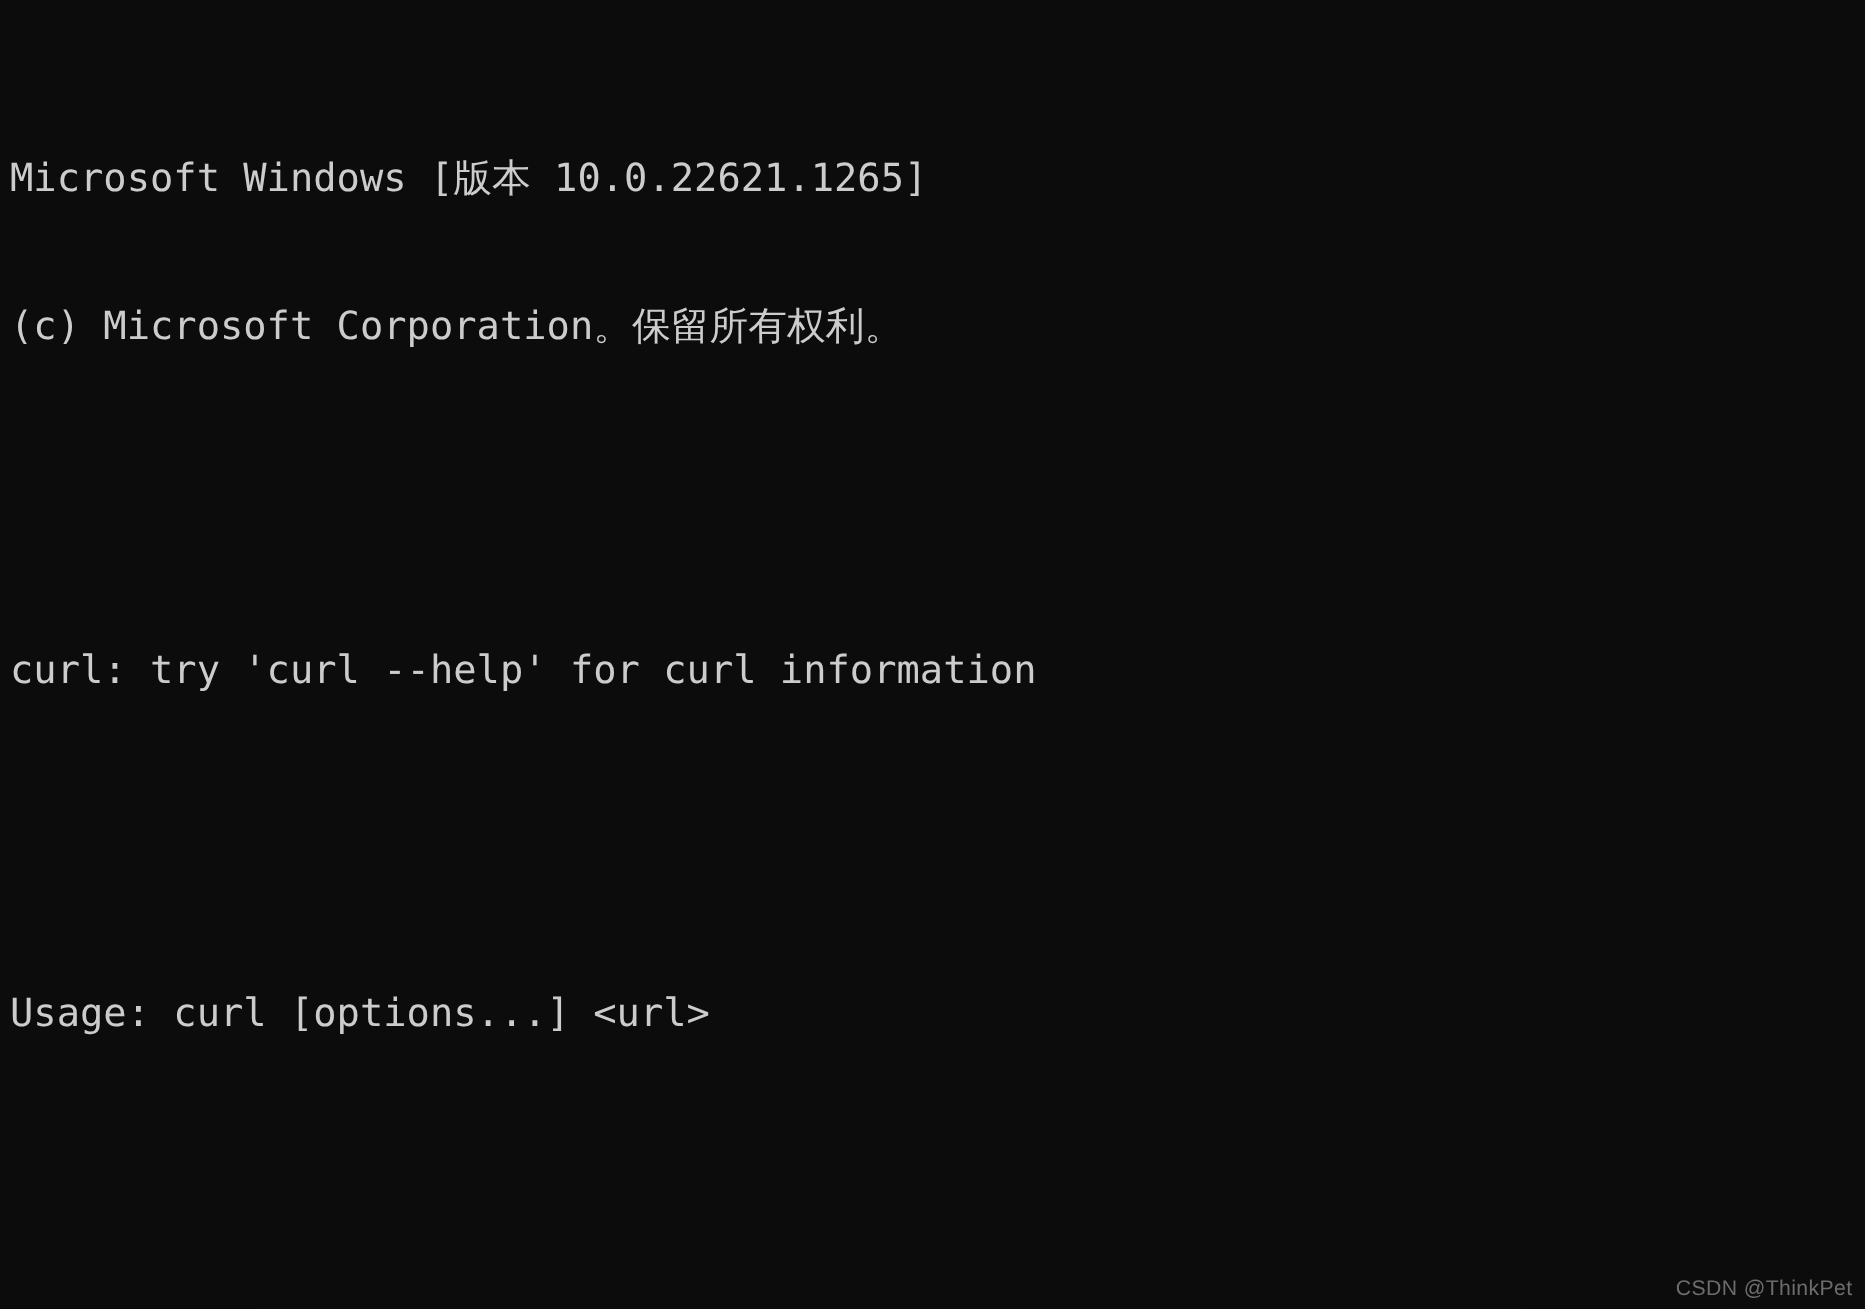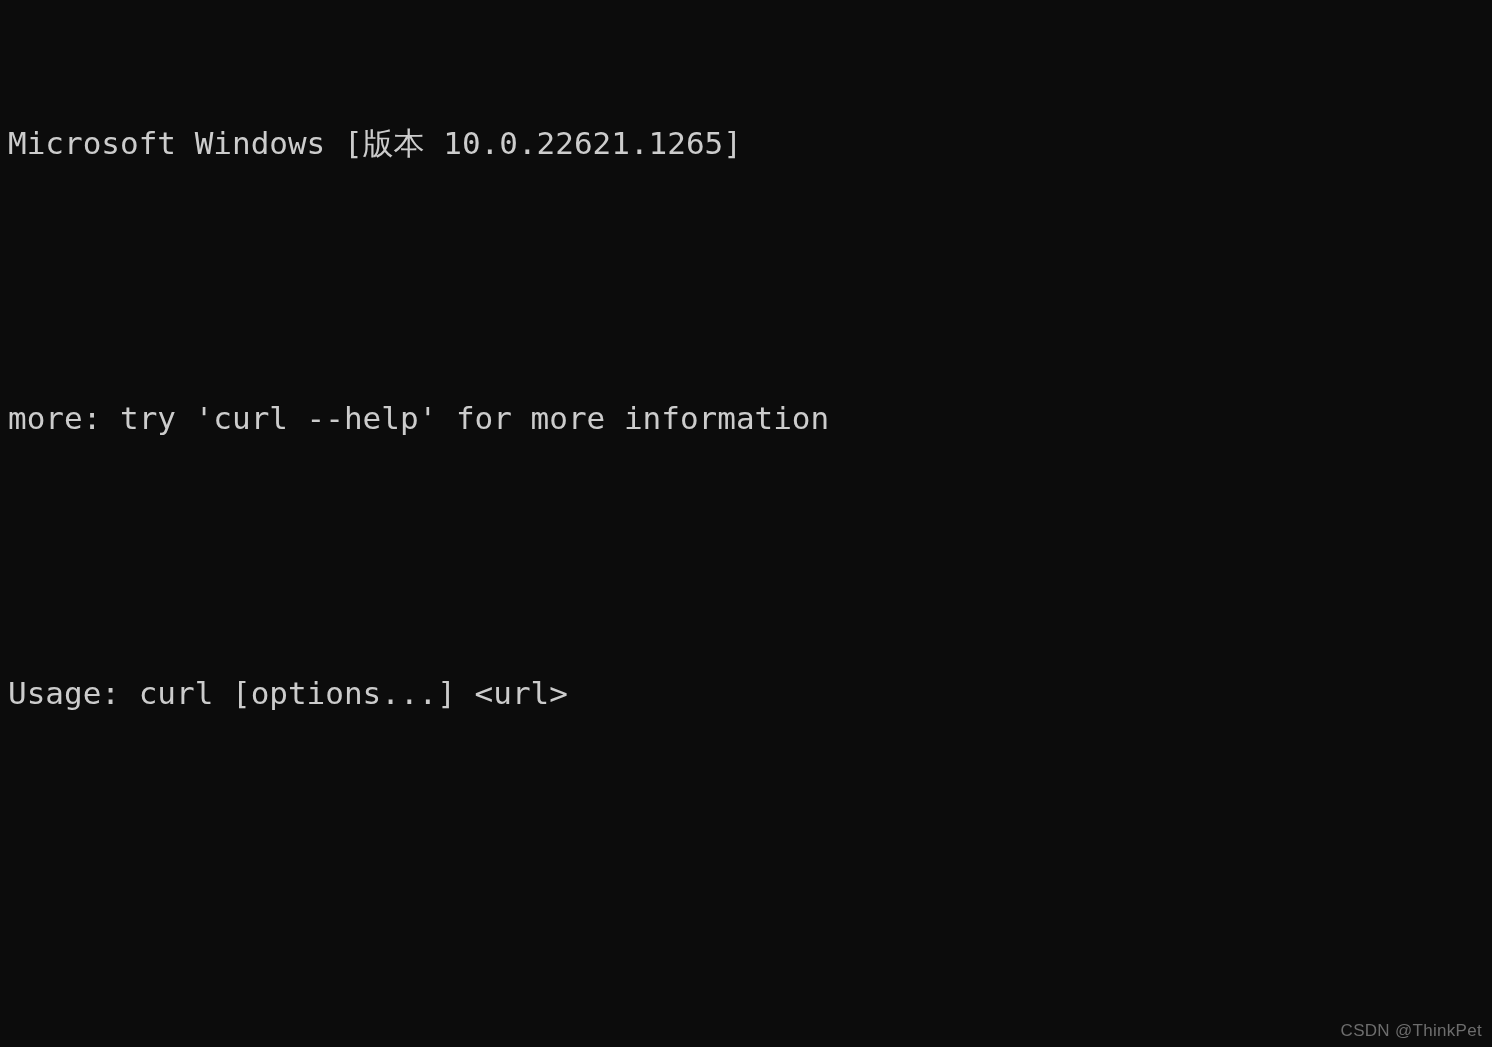--- a/index.html
+++ b/index.html
@@ -50,23 +50,24 @@
     user-select: none;
     margin-top: 44px;
   }
 </style>
 </head>
 <body>
 
 <div id="terminal">
 
   <div class="line">Microsoft Windows [版本 10.0.22621.1265]</div>
+  <div class="line">(c) Microsoft Corporation。保留所有权利。</div>
   <div class="line blank">&nbsp;</div>
 
-  <div class="line">more: try 'curl --help' for more information</div>
+  <div class="line">curl: try 'curl --help' for curl information</div>
   <div class="line blank">&nbsp;</div>
 
   <div class="line">Usage: curl [options...] &lt;url&gt;</div>
 
   
 
   
 
   
   

